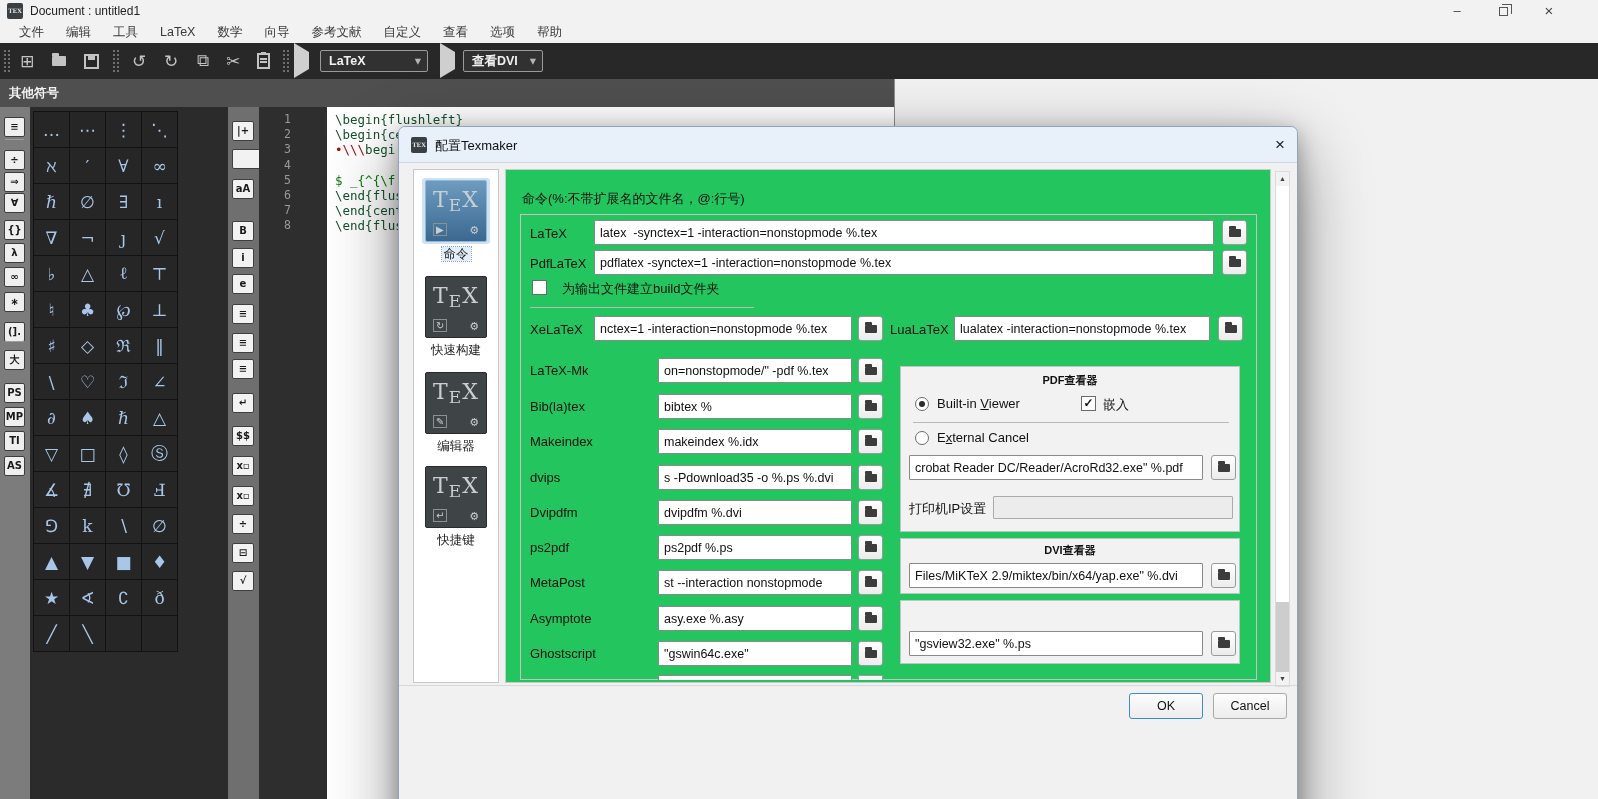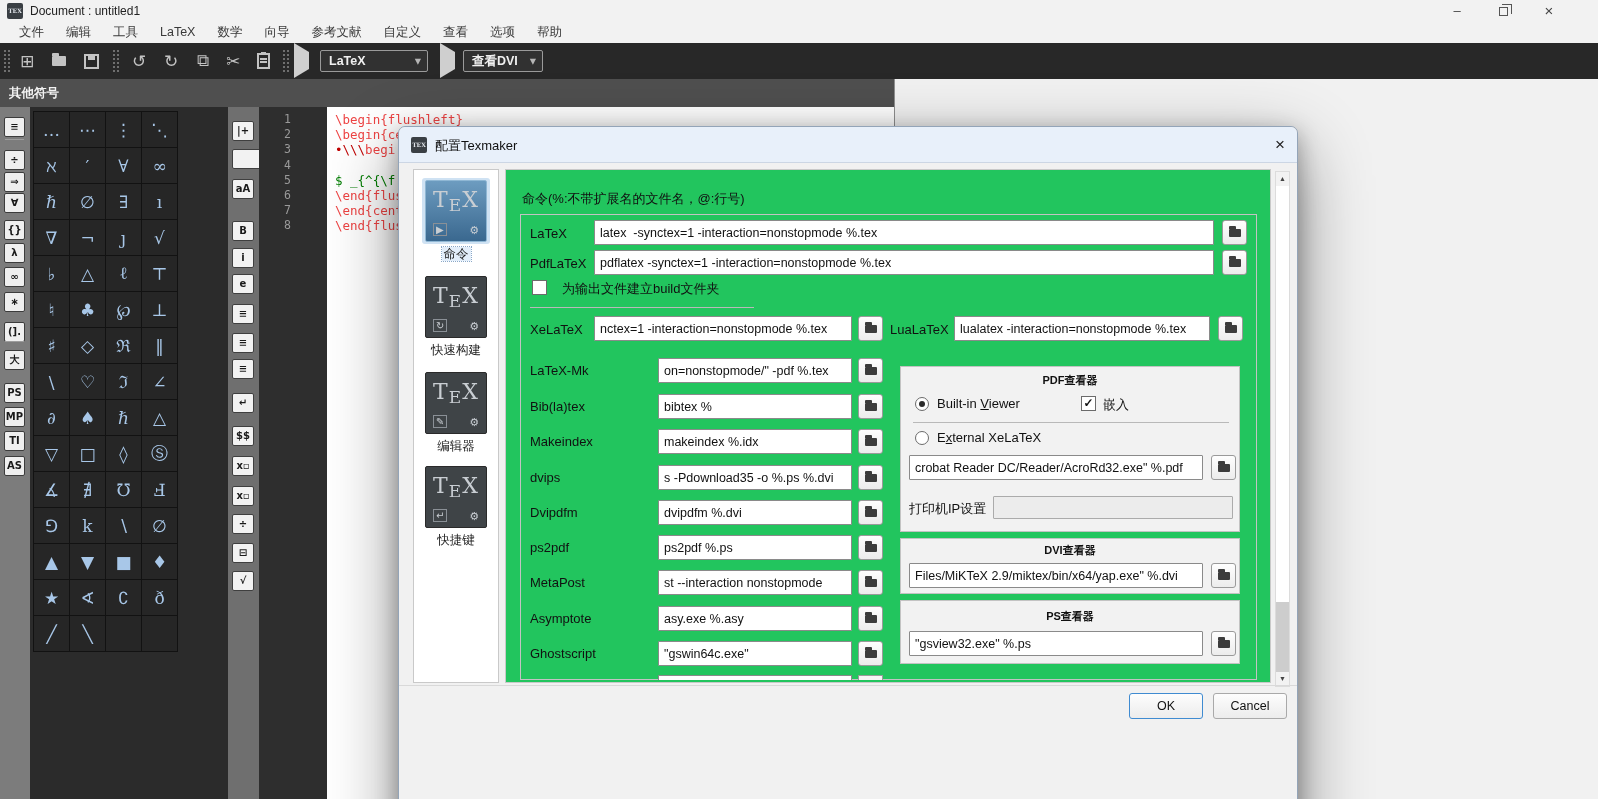--- a/index.html
+++ b/index.html
@@ -63,21 +63,21 @@
   .symcell { background:#262626; display:flex; align-items:center; justify-content:center;
              font:17px "DejaVu Serif",serif; color:#a8c7e8; }
   .edittools { position:absolute; left:228px; top:107px; width:31px; height:692px; background:#6f6f6f; }
   .etool { position:absolute; left:4px; width:22px; height:20px; background:#f2f2f2; border:1px solid #3f3f3f; border-radius:2px;
            color:#1a1a1a; font:bold 10px/18px "DejaVu Sans",sans-serif; text-align:center; overflow:hidden; }
   
   .gutter { position:absolute; left:259px; top:107px; width:68px; height:692px; background:#2e2e2e; padding:5px 0 0 25px;
             font:11.5px/15.2px "DejaVu Sans Mono",monospace; color:#9a9a9a; }
   .codearea { position:absolute; left:327px; top:107px; width:567px; height:692px; background:#ffffff; padding:5px 0 0 8px;
               font:12.5px/15.2px "DejaVu Sans Mono",monospace; white-space:pre; }
-  .seg-kw { color:#ef4444; } .seg-br { color:#c00000; } .seg-mt { color:#007d00; }
+  .seg-kw { color:#14532d; } .seg-br { color:#c00000; } .seg-mt { color:#007d00; }
   .rightpane { position:absolute; left:894px; top:79px; width:704px; height:720px; background:#f1f1f1; border-left:1px solid #8f8f8f; }
   
   .dialog { position:absolute; left:398px; top:126px; width:900px; height:768px; background:#f1f1f1;
             border:1px solid #93a4b8; border-radius:7px; box-shadow:0 25px 70px rgba(0,0,0,.45), 0 6px 22px rgba(0,0,0,.3); }
   .dlg-title { position:absolute; left:0; top:0; width:100%; height:36px; background:#e8f0fa; border-bottom:1px solid #ccd6e4;
                border-radius:7px 7px 0 0; }
   .dlg-title .minitex { left:12px; top:10px; }
   .dlg-title-text { position:absolute; left:36px; top:10px; font-size:13px; color:#111; }
   .dlg-close { position:absolute; right:12px; top:8px; font-size:17px; color:#222; }
   .catlist { position:absolute; left:14px; top:42px; width:86px; height:514px; background:#fff; border:1px solid #c9c9c9; }
@@ -444,39 +444,38 @@
     <div class="sliver" style="left:352px;top:505px;width:25px;height:5px;background:#f5f5f5;border-color:#9a9a9a"></div>
 
     <div class="group" style="left:394px;top:196px;width:340px;height:166px">
       <div class="gtitle" style="top:6px">PDF查看器</div>
       <span class="radio sel" style="left:14px;top:30px"></span>
       <span class="dlabel" style="left:36px;top:29px"><span>Built-in </span><span class="mn">V</span><span>iewer</span></span>
       <span class="chk" style="left:180px;top:29px">✓</span>
       <span class="dlabel" style="left:202px;top:29px">嵌入</span>
       <div class="hline" style="left:12px;top:55px;width:316px"></div>
       <span class="radio" style="left:14px;top:64px"></span>
-      <span class="dlabel" style="left:36px;top:63px"><span>E</span><span class="mn">x</span><span>ternal XeLaTeX</span></span>
+      <span class="dlabel" style="left:36px;top:63px"><span>E</span><span class="mn">x</span><span>ternal Cancel</span></span>
       <input class="din" style="left: 8px; top: 88px; width: 294px;" value="crobat Reader DC/Reader/AcroRd32.exe&quot; %.pdf">
       <span class="fbtn" style="left:310px;top:88px">
           <span class="fold"></span>
         </span>
       <span class="dlabel" style="left:8px;top:133px">打印机IP设置</span>
       <input class="din" style="left: 92px; top: 129px; width: 240px; height: 23px; background: rgb(236, 236, 236); border-color: rgb(171, 171, 171);" value="">
     </div>
 
     <div class="group" style="left:394px;top:368px;width:340px;height:56px">
       <div class="gtitle" style="top:4px">DVI查看器</div>
       <input class="din" style="left: 8px; top: 24px; width: 294px;" value="Files/MiKTeX 2.9/miktex/bin/x64/yap.exe&quot; %.dvi">
       <span class="fbtn" style="left:310px;top:24px">
           <span class="fold"></span>
         </span>
     </div>
 
     <div class="group" style="left:394px;top:430px;width:340px;height:64px">
-      <div class="gtitle" style="top:8px">PS查看器</div>
       <input class="din" style="left: 8px; top: 30px; width: 294px;" value="&quot;gsview32.exe&quot; %.ps">
       <span class="fbtn" style="left:310px;top:30px">
           <span class="fold"></span>
         </span>
     </div>
   </div>
 
   <div class="dscroll">
     <span class="dsc-arrow" style="top:0">▲</span>
     <span class="dsc-thumb"></span>

